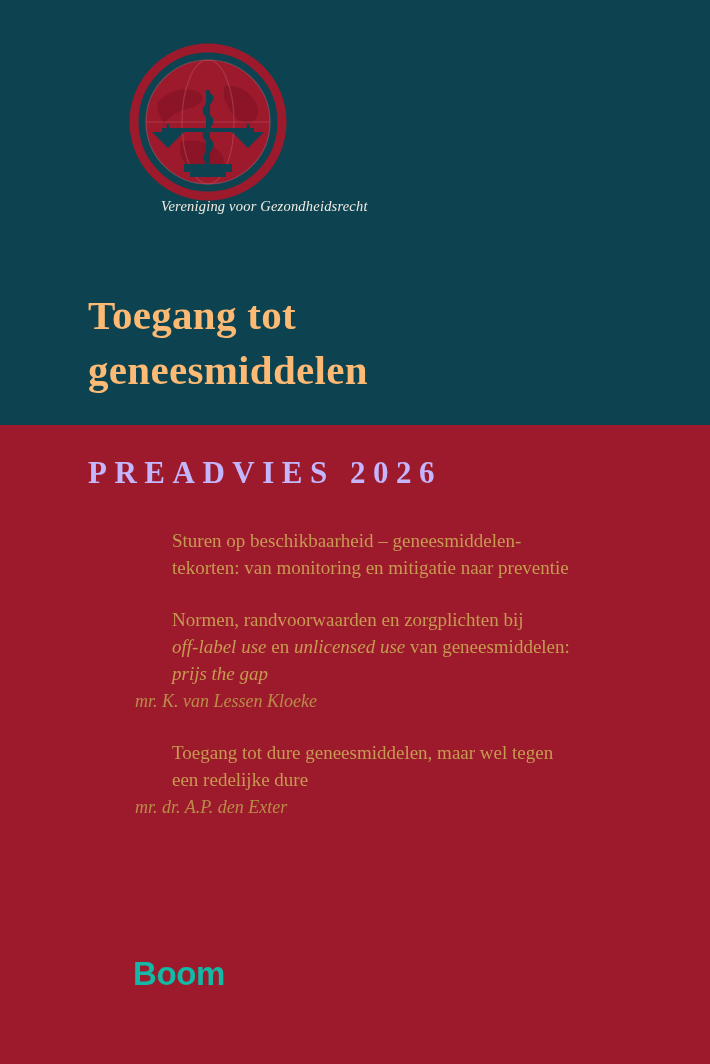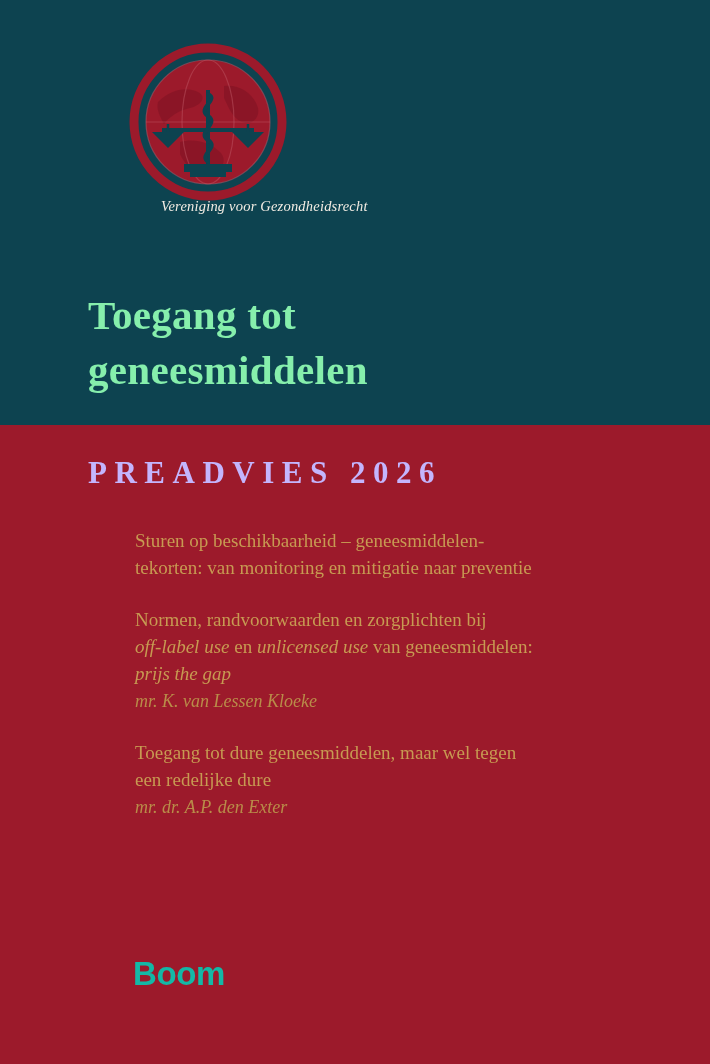--- a/index.html
+++ b/index.html
@@ -51,21 +51,21 @@
     font-family: "Liberation Serif", serif;
     margin-left: 33px;
   }
 
   
   .main-title {
     position: absolute;
     left: 88px;
     top: 288px;
     width: 560px;
-    color: #86efac;
+    color: #fdba74;
     font-size: 41px;
     font-weight: bold;
     line-height: 1.33;
     letter-spacing: 0.3px;
     font-family: "Liberation Serif", serif;
   }
   .main-title .line {
     display: block;
   }
 
@@ -99,20 +99,21 @@
     width: 510px;
   }
   .contrib {
     margin-bottom: 25px;
   }
   .contrib-title {
     color: #c79a52;
     font-size: 19px;
     line-height: 1.42;
     font-family: "Liberation Serif", serif;
+    margin-left: 37px;
   }
   .contrib-title .it {
     font-style: italic;
   }
   .contrib-author {
     color: #b98c49;
     font-size: 18px;
     font-style: italic;
     line-height: 1.5;
     font-family: "Liberation Serif", serif;

